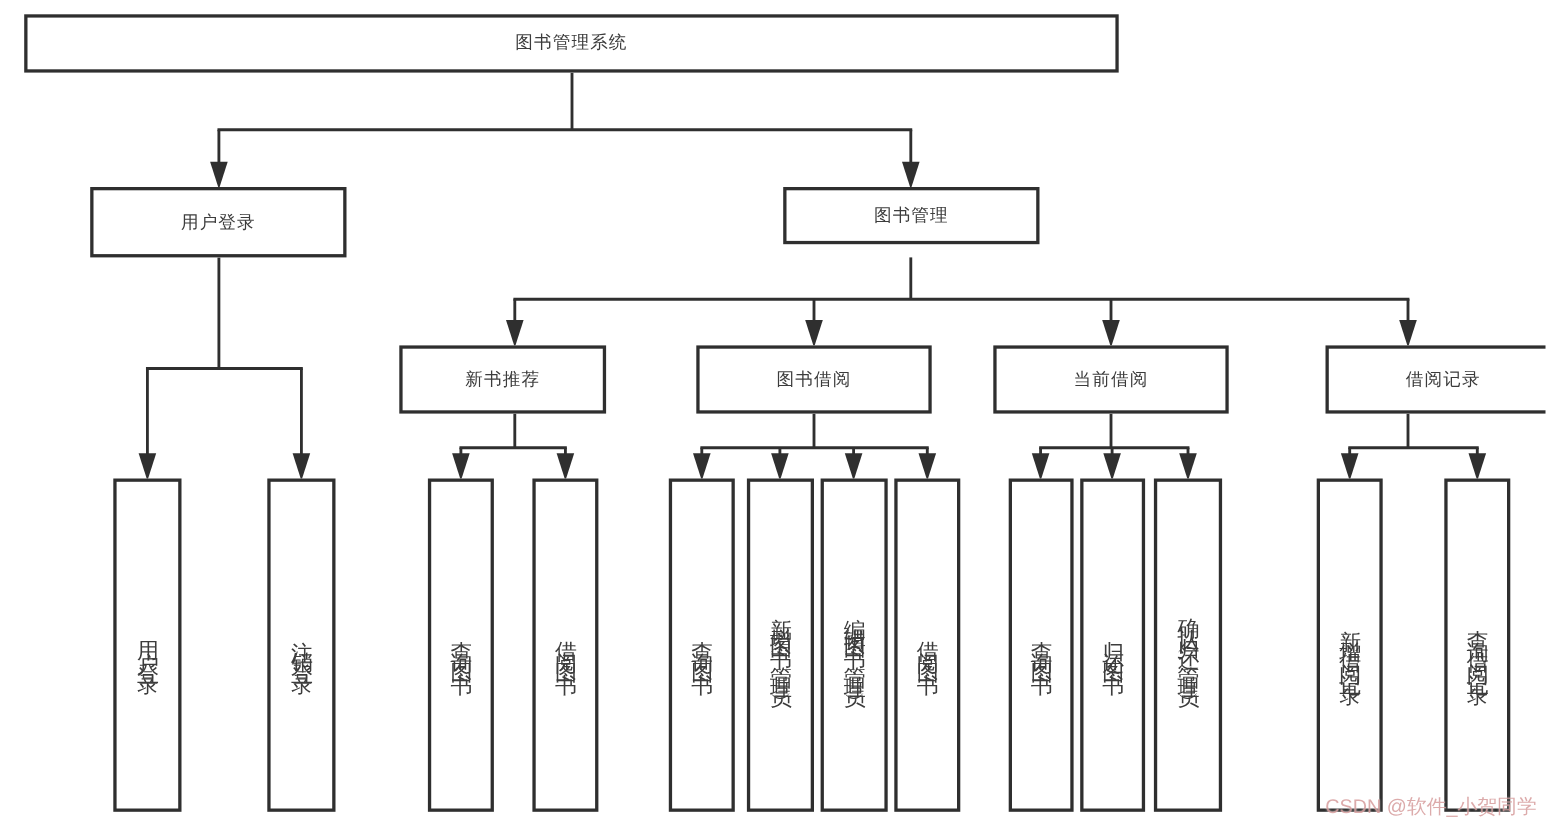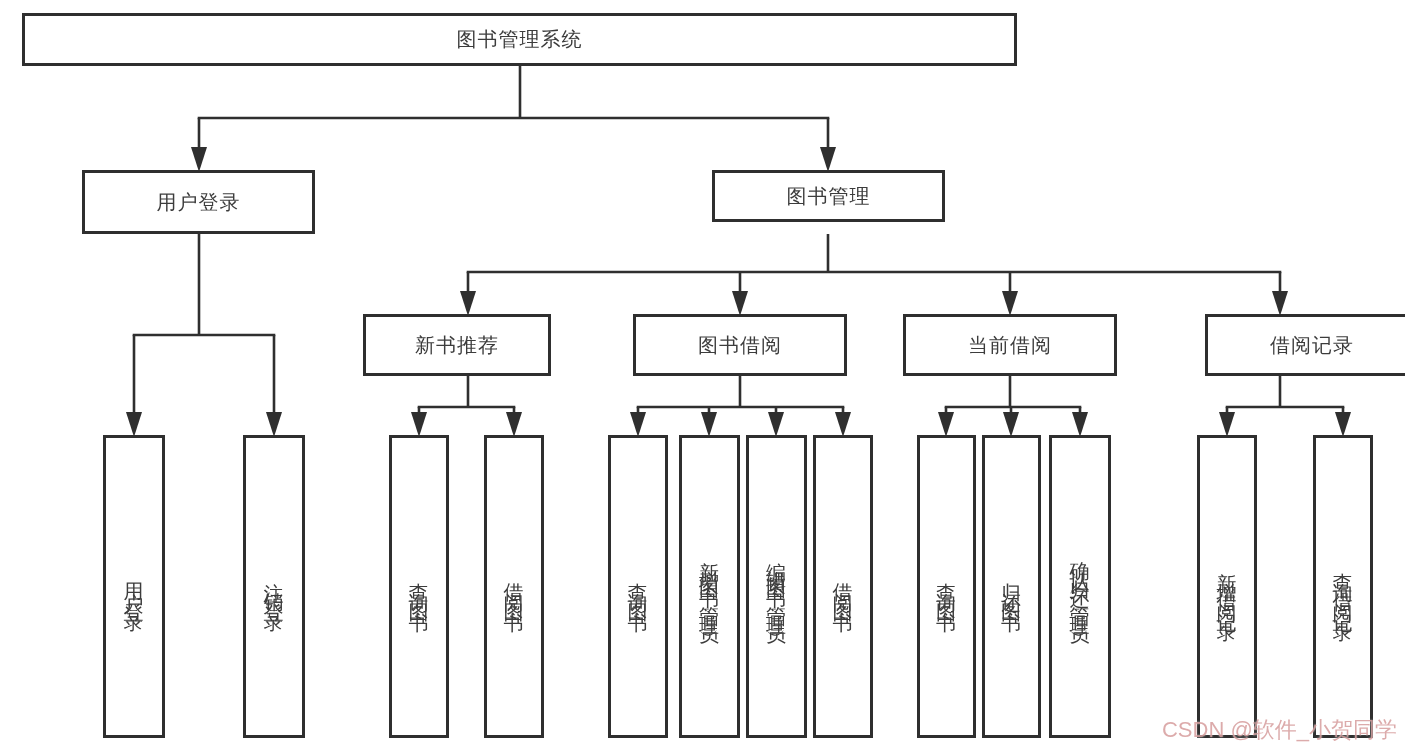--- a/index.html
+++ b/index.html
@@ -17,39 +17,39 @@
     box-sizing:border-box;
     background:#ffffff;
     border:3px solid #2f2f2f;
     display:flex;
     align-items:center;
     justify-content:center;
     z-index:2;
     color:#3c3c3c;
   }
   .hlabel{
-    font-size:20px;
+    font-size:16px;
     letter-spacing:1px;
     white-space:nowrap;
   }
   .leaf .vtext{
     writing-mode:vertical-rl;
     text-orientation:mixed;
     font-size:20px;
     line-height:1;
     letter-spacing:10px;
     color:#3c3c3c;
   }
   .leaf.long .vtext{letter-spacing:9px;}
   .watermark{
     position:absolute;
     right:8px;
     bottom:2px;
     z-index:3;
-    font-size:22px;
+    font-size:18px;
     color:#d8a0a0;
     opacity:0.88;
     text-shadow:0 0 2px rgba(255,255,255,0.8);
     white-space:nowrap;
   }
 </style>
 </head>
 <body>
 
 <div class="canvas">

